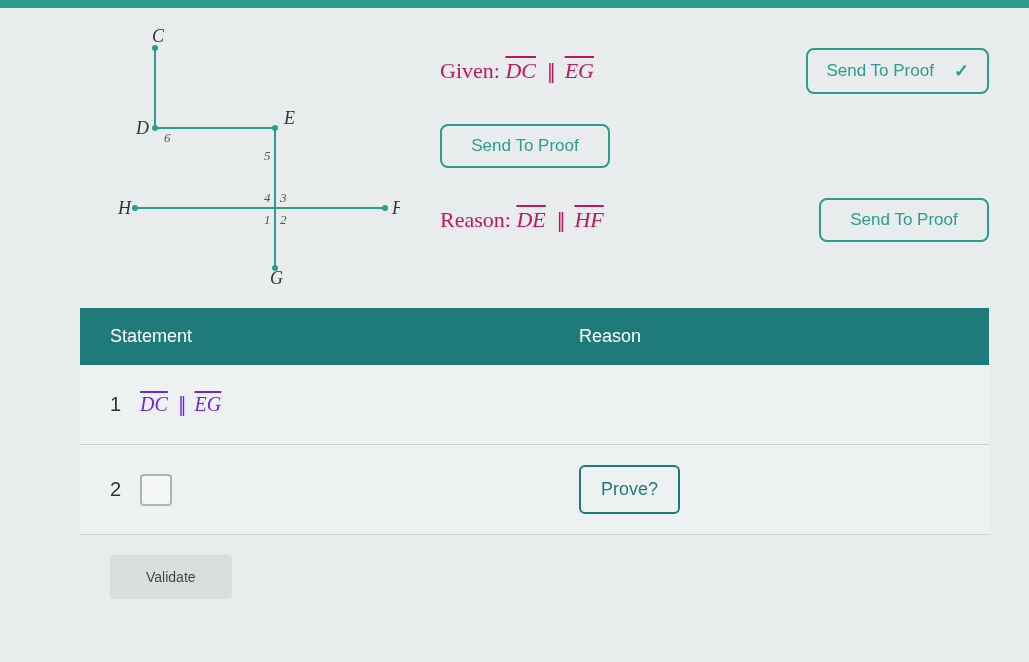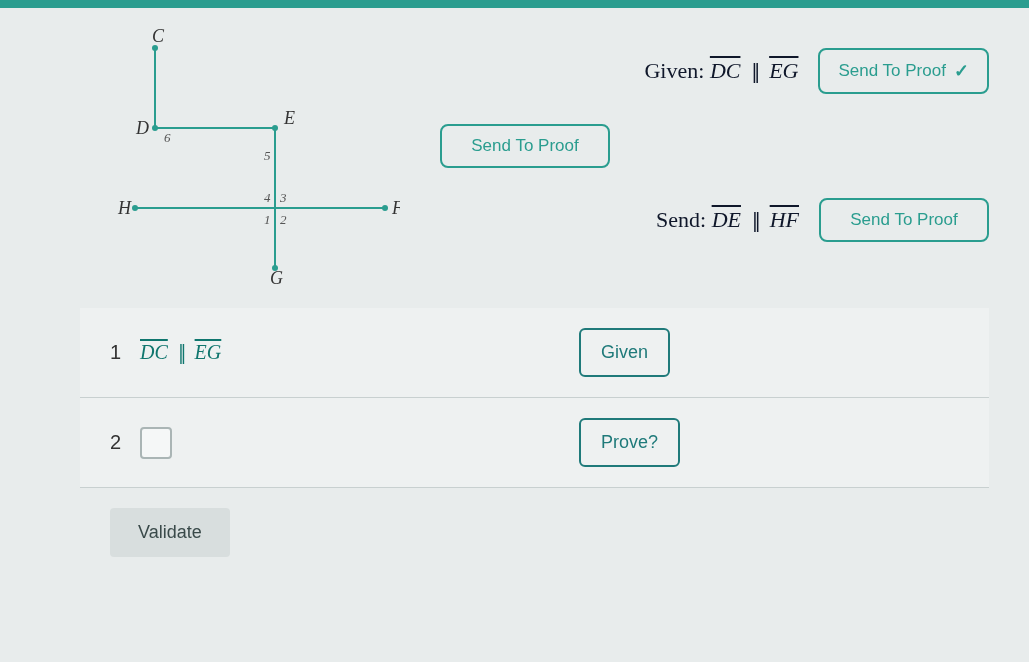--- a/index.html
+++ b/index.html
@@ -51,23 +51,22 @@
       padding-top: 20px;
     }
     .given-row {
       display: flex;
       align-items: center;
       justify-content: space-between;
       gap: 20px;
     }
     .given-text {
       font-size: 22px;
-      color: #0f172a;
-      font-family: 'Times New Roman', serif;
-      text-align: right;
+      color: #be185d;
+      font-family: 'Times New Roman', serif;
       flex: 1;
     }
     .overline {
       text-decoration: overline;
       font-style: italic;
     }
     .parallel-sym {
       font-weight: bold;
       letter-spacing: -2px;
       padding: 0 6px;
@@ -78,21 +77,21 @@
       color: #2a9d8f;
       border-radius: 8px;
       padding: 10px 18px;
       font-size: 17px;
       cursor: pointer;
       min-width: 170px;
       text-align: right;
       display: flex;
       align-items: center;
       justify-content: center;
-      gap: 8px;
+      gap: 20px;
     }
     .check-icon {
       color: #2a9d8f;
       font-weight: bold;
       font-size: 18px;
     }
     .proof-table {
       margin: 0 40px 0 80px;
     }
     .table-header {
@@ -114,21 +113,21 @@
     }
     .row-num {
       width: 30px;
       font-size: 20px;
       color: #333;
     }
     .row-statement {
       flex: 1;
       font-family: 'Times New Roman', serif;
       font-size: 20px;
-      color: #0f766e;
+      color: #6d28d9;
     }
     .row-reason { width: 380px; }
     .reason-btn {
       border: 2px solid #1f7a7a;
       background: transparent;
       color: #1f7a7a;
       border-radius: 6px;
       padding: 12px 20px;
       font-size: 18px;
       cursor: pointer;
@@ -138,22 +137,22 @@
       height: 32px;
       border: 2px solid #aab5b5;
       border-radius: 4px;
       background: #f5f7f7;
     }
     .validate-btn {
       margin: 20px 0 0 110px;
       background: #d8dede;
       border: none;
       color: #3a4a4a;
-      padding: 14px 28px;
-      font-size: 18px;
+      padding: 14px 36px;
+      font-size: 14px;
       border-radius: 4px;
       cursor: pointer;
     }
   </style>
 </head>
 <body>
 
 
 
 <div class="top-bar"></div>
@@ -207,44 +206,45 @@
     </div>
 
     <div class="given-row">
       <button class="send-btn">
         <span>Send To Proof</span>
       </button>
     </div>
 
     <div class="given-row">
       <div class="given-text">
-        <span>Send:</span>
+        <span>Reason:</span>
         <span class="overline">DE</span>
         <span class="parallel-sym">||</span>
         <span class="overline">HF</span>
       </div>
       <button class="send-btn">
         <span>Send To Proof</span>
       </button>
     </div>
   </div>
 </div>
 
 <div class="proof-table">
+  <div class="table-header">
+    <div class="col-statement">Statement</div>
+    <div class="col-reason">Reason</div>
+  </div>
 
   <div class="table-row">
     <div class="row-num">1</div>
     <div class="row-statement">
       <span class="overline">DC</span>
       <span class="parallel-sym">||</span>
       <span class="overline">EG</span>
     </div>
-    <div class="row-reason">
-      <button class="reason-btn">Given</button>
-    </div>
   </div>
 
   <div class="table-row">
     <div class="row-num">2</div>
     <div class="row-statement">
       <div class="empty-box"></div>
     </div>
     <div class="row-reason">
       <button class="reason-btn">Prove?</button>
     </div>

